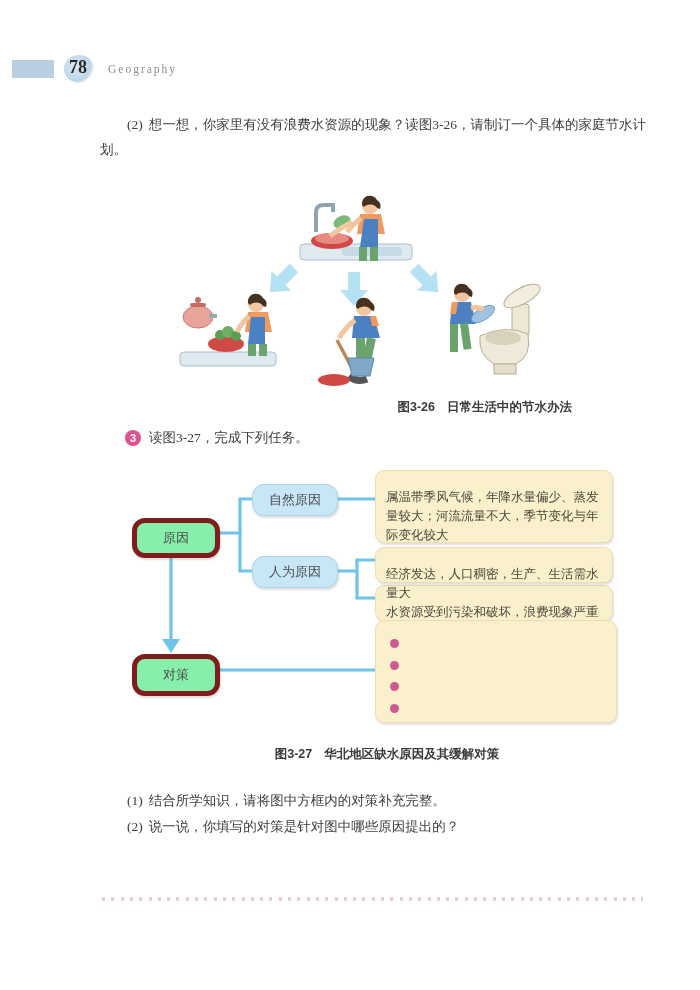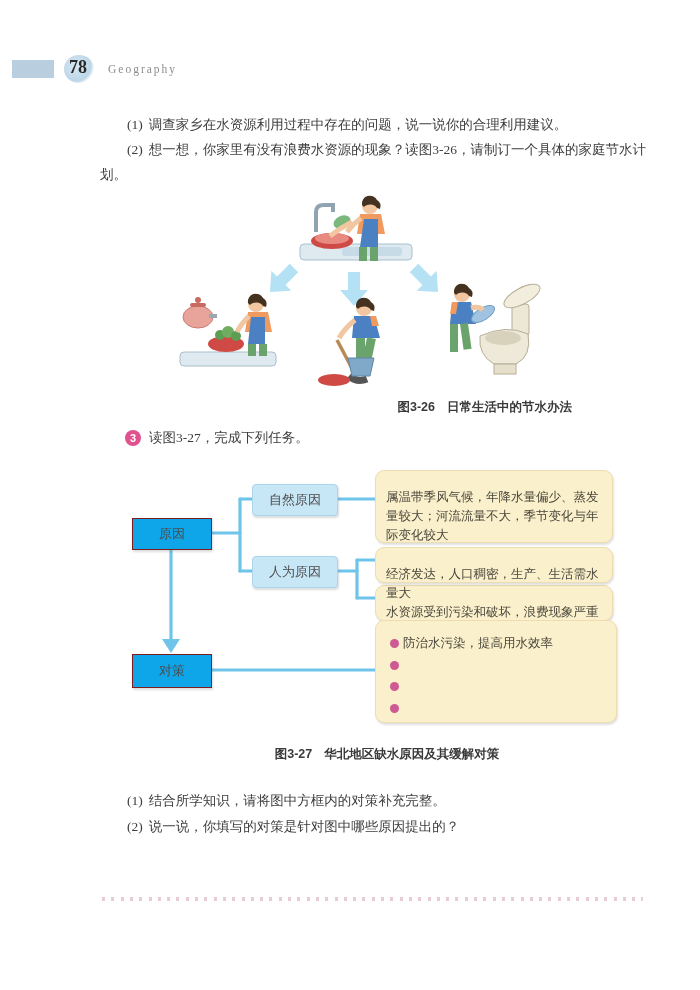--- a/index.html
+++ b/index.html
@@ -33,22 +33,22 @@
   .task3{position:absolute;left:113px;top:429px;font-size:13.5px;display:flex;align-items:center;}
   .badge{display:inline-flex;align-items:center;justify-content:center;width:16px;height:16px;
          border-radius:50%;background:#e0518e;color:#fff;font-size:11px;font-weight:bold;
          font-family:"Liberation Sans",sans-serif;margin-right:8px;flex:0 0 auto;}
 
   
   .flow{position:absolute;left:90px;top:463px;width:525px;height:268px;}
   .flow svg.lines{position:absolute;left:0;top:0;}
   .node{position:absolute;display:flex;align-items:center;justify-content:center;
         font-size:13px;color:#4c4c4c;box-shadow:1px 2px 2px rgba(120,120,120,.25);}
-  .node.green{background:#0ea5e9;border:1px solid #7f1d1d;border-radius:0;}
-  .node.blue{background:#c7e6f6;border:1px solid #aad5ec;border-radius:4px;}
+  .node.green{background:#86efac;border:5px solid #7f1d1d;border-radius:13px;}
+  .node.blue{background:#c7e6f6;border:1px solid #aad5ec;border-radius:12px;}
   .ybox{position:absolute;background:#faf0cb;border:1px solid #eeddb0;border-radius:9px;
         box-shadow:1px 2px 2px rgba(120,120,120,.22);font-size:12.5px;line-height:19px;
         color:#4a463c;padding:17px 10px;box-sizing:border-box;}
   .ybox.bullets{padding:12px 10px 6px 14px;}
   .brow{display:flex;align-items:center;height:21.5px;}
   .bdot{width:9px;height:9px;border-radius:50%;background:#cf5a93;margin-right:4px;flex:0 0 auto;}
   .fig327cap{position:absolute;left:105px;top:746px;width:540px;text-align:center;
              font-family:"Liberation Sans","DejaVu Sans",sans-serif;font-size:12.5px;
              font-weight:bold;color:#3a3a3a;}
   .fig327cap .cap-label{margin-right:12px;}
@@ -61,21 +61,20 @@
 <body>
 
 <div class="page">
 
   <div class="hdr-bar"></div>
   <div class="globe"></div>
   <div class="pagenum">78</div>
   <div class="subject">Geography</div>
 
   <div class="paras">
-    <p><span class="qnum">(1)</span><span>调查家乡在水资源利用过程中存在的问题，说一说你的合理利用建议。</span></p>
     <p><span class="qnum">(2)</span><span>想一想，你家里有没有浪费水资源的现象？读图3-26，请制订一个具体的家庭节水计划。</span></p>
   </div>
 
   <div class="fig326">
     <svg width="416" height="200" viewBox="0 0 416 200">
 
       <g>
         <path d="M160,40 V20 Q160,13 168,13 H177 V20" fill="none" stroke="#8fa3b0" stroke-width="4"></path>
         <rect x="144" y="52" width="112" height="16" rx="4" fill="#dfeaf0" stroke="#a8bfcc"></rect>
         <rect x="186" y="55" width="60" height="9" rx="3" fill="#c7dbe7"></rect>
@@ -186,21 +185,20 @@
     <div class="node blue" style="left:150px;top:93px;width:84px;height:30px;">人为原因</div>
     <div class="node green" style="left:30px;top:191px;width:78px;height:32px;">对策</div>
 
     <div class="ybox" style="left:273px;top:7px;width:238px;height:73px;">属温带季风气候，年降水量偏少、蒸发量较大；河流流量不大，季节变化与年际变化较大</div>
     <div class="ybox" style="left:273px;top:122px;width:238px;height:27px;">水资源受到污染和破坏，浪费现象严重</div>
     <div class="ybox" style="left:273px;top:84px;width:238px;height:27px;">经济发达，人口稠密，生产、生活需水量大</div>
 
     <div class="ybox bullets" style="left:273px;top:157px;width:242px;height:103px;">
       <div class="brow">
           <span class="bdot"></span>
-          <span>防治水污染，提高用水效率</span>
         </div>
       <div class="brow">
           <span class="bdot"></span>
           <span></span>
         </div>
       <div class="brow">
           <span class="bdot"></span>
           <span></span>
         </div>
       <div class="brow">

